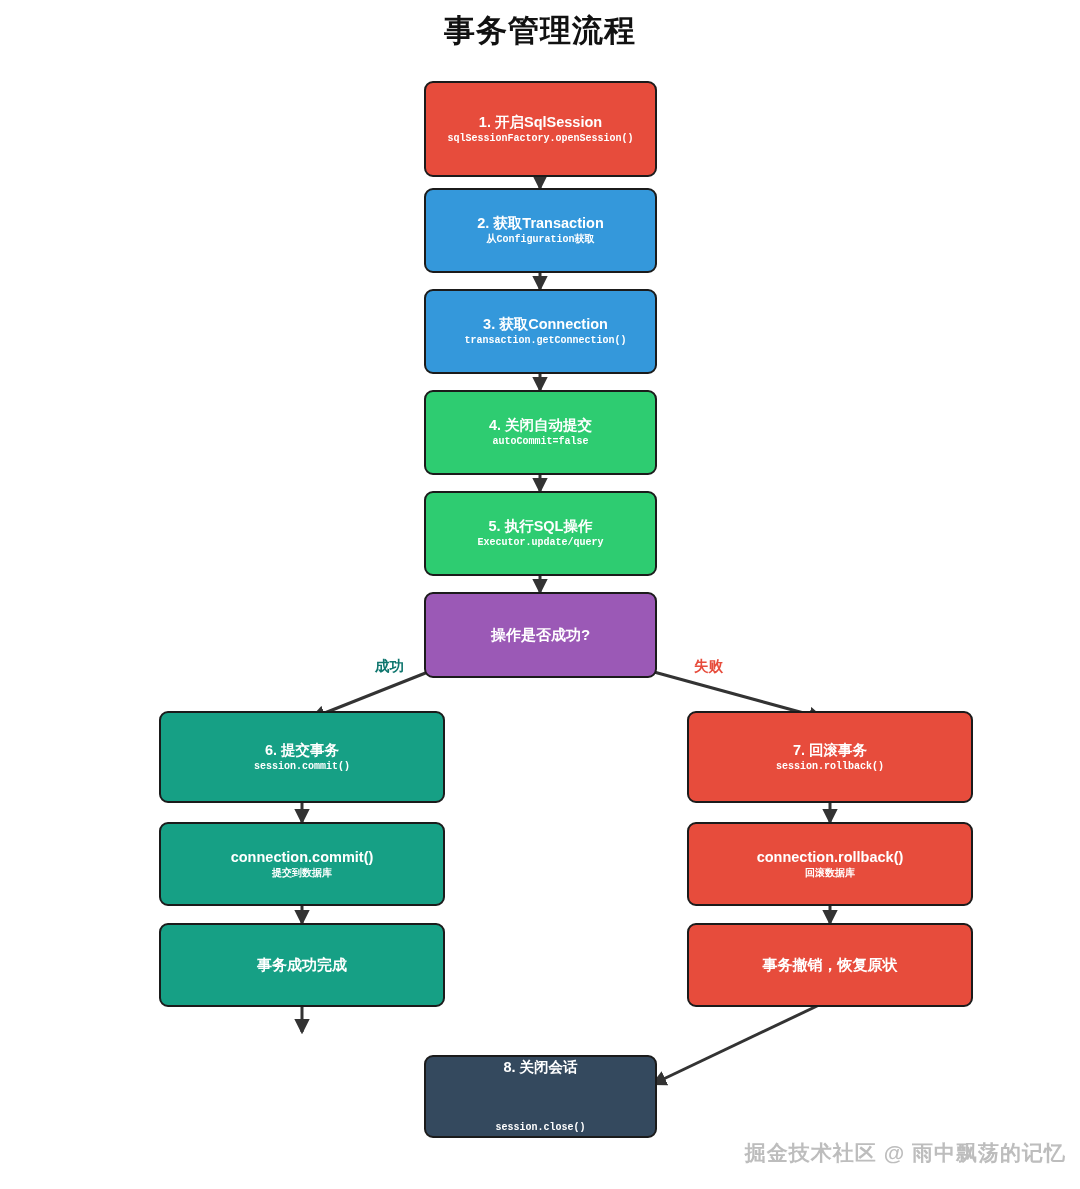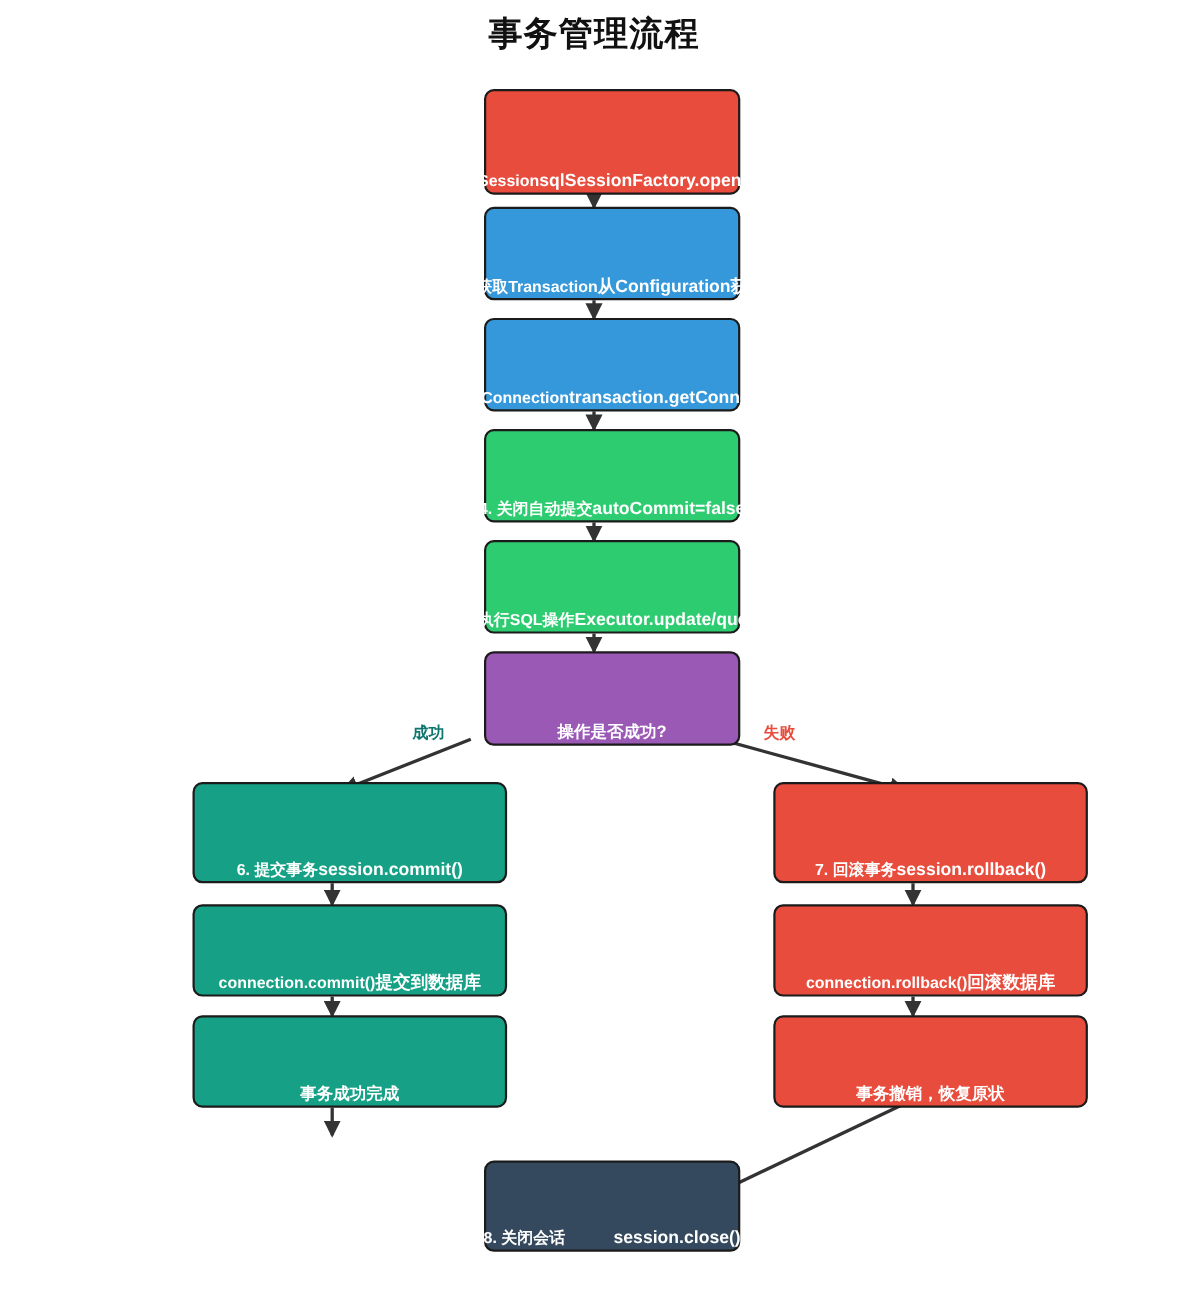--- a/index.html
+++ b/index.html
@@ -30,31 +30,31 @@
     position: absolute;
     left: 0; top: 0;
     width: 1080px; height: 1189px;
     pointer-events: none;
   }
   .node {
     position: absolute;
     border: 2.5px solid #1b1b1b;
     border-radius: 9px;
     display: flex;
-    align-items: flex-end;
+    flex-direction: column;
+    align-items: center;
     justify-content: center;
     color: #ffffff;
     text-align: center;
     font-weight: bold;
     line-height: 1.32;
     z-index: 2;
-    margin-left: 16px;
   }
   .node .l1 { font-size: 14.5px; white-space: nowrap; }
-  .node .l2 { font-size: 16px; white-space: nowrap; }
+  .node .l2 { font-size: 10px; white-space: nowrap; font-family: Liberation Mono, monospace; }
   .node.single .l1 { font-size: 15px; }
   .edge-label {
     position: absolute;
     font-size: 14.5px;
     font-weight: bold;
     white-space: nowrap;
     z-index: 3;
   }
   #watermark {
     position: absolute;
@@ -146,13 +146,14 @@
       <div class="node" style="left: 424px; top: 1055px; width: 233px; height: 83px; background: rgb(52, 73, 94); gap: 44px;">
         <div class="l1">8. 关闭会话</div>
         <div class="l2">session.close()</div>
       </div>
     </div>
   <div id="label-layer">
       <div class="edge-label" style="left: 375px; top: 657px; color: #0f766e;">成功</div>
       <div class="edge-label" style="left: 694px; top: 657px; color: rgb(231, 76, 60);">失败</div>
     </div>
 
+  <div id="watermark">掘金技术社区 @ 雨中飘荡的记忆</div>
 </div>
 
 </body></html>

